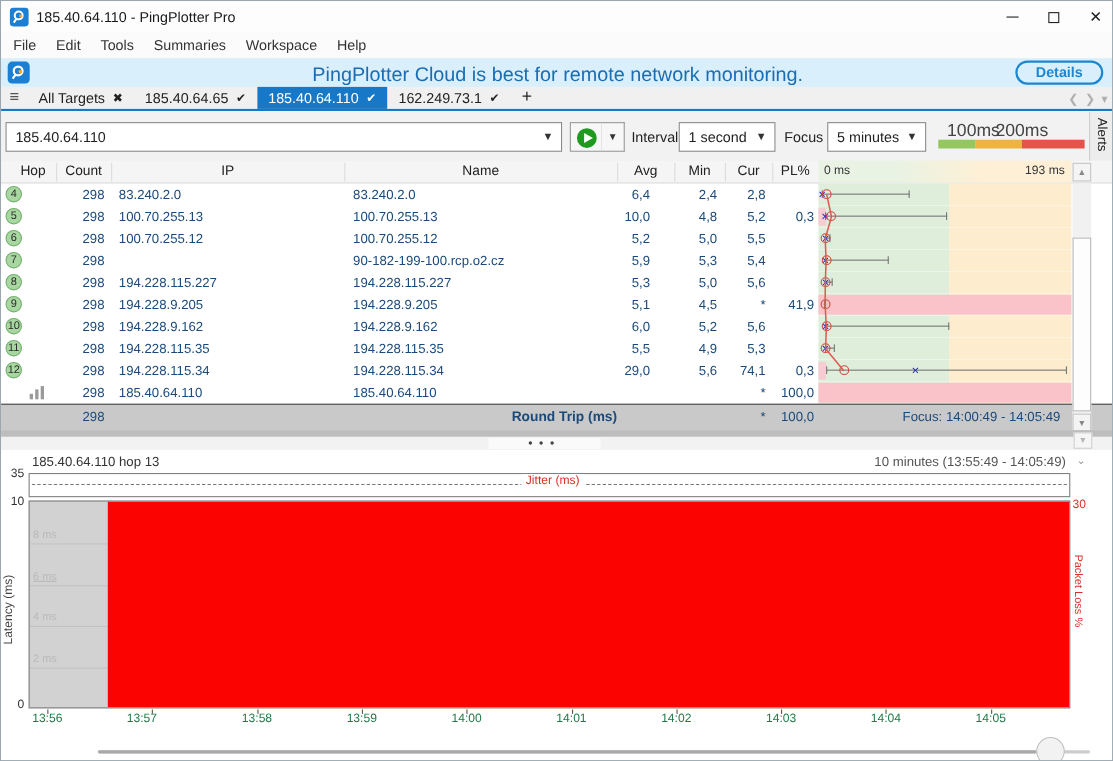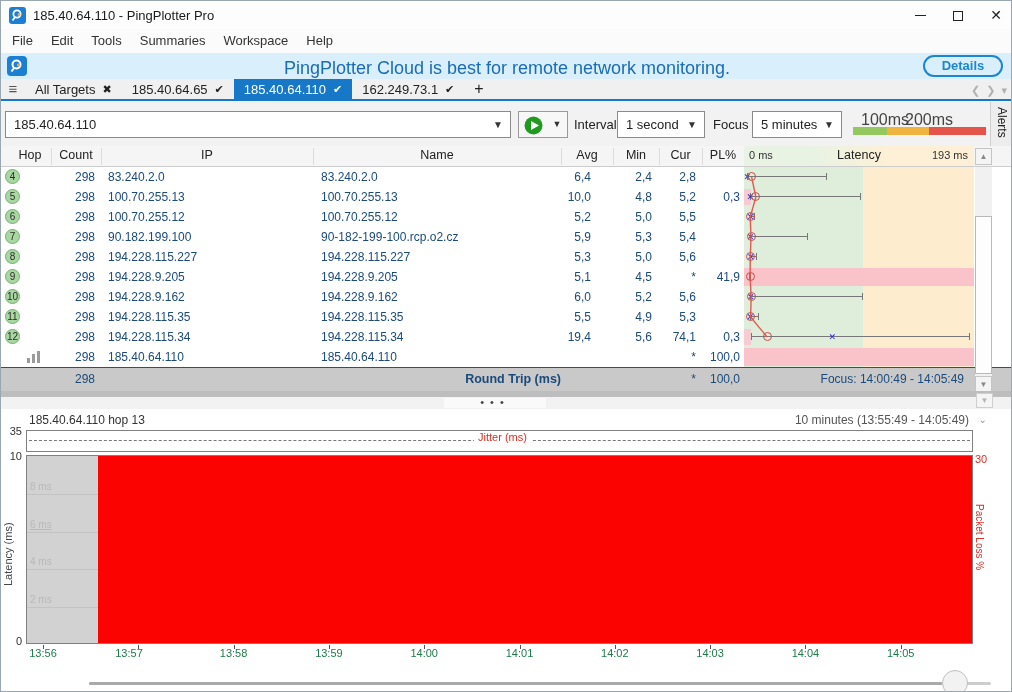--- a/index.html
+++ b/index.html
@@ -251,21 +251,20 @@
     <span class="gh" style="left:701px;width:42px;">PL%</span>
     <span class="gh-sep" style="left:50px;"></span>
       <span class="gh-sep" style="left:100px;"></span>
     <span class="gh-sep" style="left:312px;"></span>
       <span class="gh-sep" style="left:560px;"></span>
     <span class="gh-sep" style="left:612px;"></span>
       <span class="gh-sep" style="left:658px;"></span>
     <span class="gh-sep" style="left:701px;"></span>
     <div class="lat-header">
       <span class="lmin">0 ms</span>
-      <span class="lttl">Latency</span>
       <span class="lmax">193 ms</span>
     </div>
     <div class="scroll-btn" style="top:2px;">▲</div>
   </div>
 
   <div class="grid-body">
     <div class="grid-row">
     <div class="c-hop">
           <span class="badge">4</span>
         </div>
@@ -324,21 +323,20 @@
           </div>
           <span class="xmark" style="left: 1.5544px;">✕</span>
           <div class="avgdot" style="left: 1.69689px;"></div>
         </div>
   </div>
       <div class="grid-row">
     <div class="c-hop">
           <span class="badge">7</span>
         </div>
     <span class="cell c-count r">298</span>
-    <span class="cell c-ip">90.182.199.100</span>
     <span class="cell c-name">90-182-199-100.rcp.o2.cz</span>
     <span class="cell c-avg r">5,9</span>
     <span class="cell c-min r">5,3</span>
     <span class="cell c-cur r">5,4</span>
     <span class="cell c-pl r"></span>
     <div class="c-lat">
           <div class="whisker" style="left: 6.31606px; width: 58.0363px;">
             <i class="wcap" style="left: 0px;"></i>
             <i class="wcap" style="right: 0px;"></i>
           </div>
@@ -426,21 +424,21 @@
           <div class="avgdot" style="left: 2.0544px;"></div>
         </div>
   </div>
       <div class="grid-row">
     <div class="c-hop">
           <span class="badge">12</span>
         </div>
     <span class="cell c-count r">298</span>
     <span class="cell c-ip">194.228.115.34</span>
     <span class="cell c-name">194.228.115.34</span>
-    <span class="cell c-avg r">19,4</span>
+    <span class="cell c-avg r">29,0</span>
     <span class="cell c-min r">5,6</span>
     <span class="cell c-cur r">74,1</span>
     <span class="cell c-pl r">0,3</span>
     <div class="c-lat">
           <div class="loss-sliver"></div>
           <div class="whisker" style="left: 6.67358px; width: 219.751px;">
             <i class="wcap" style="left: 0px;"></i>
             <i class="wcap" style="right: 0px;"></i>
           </div>
           <span class="xmark" style="left: 83.3057px;">✕</span>

